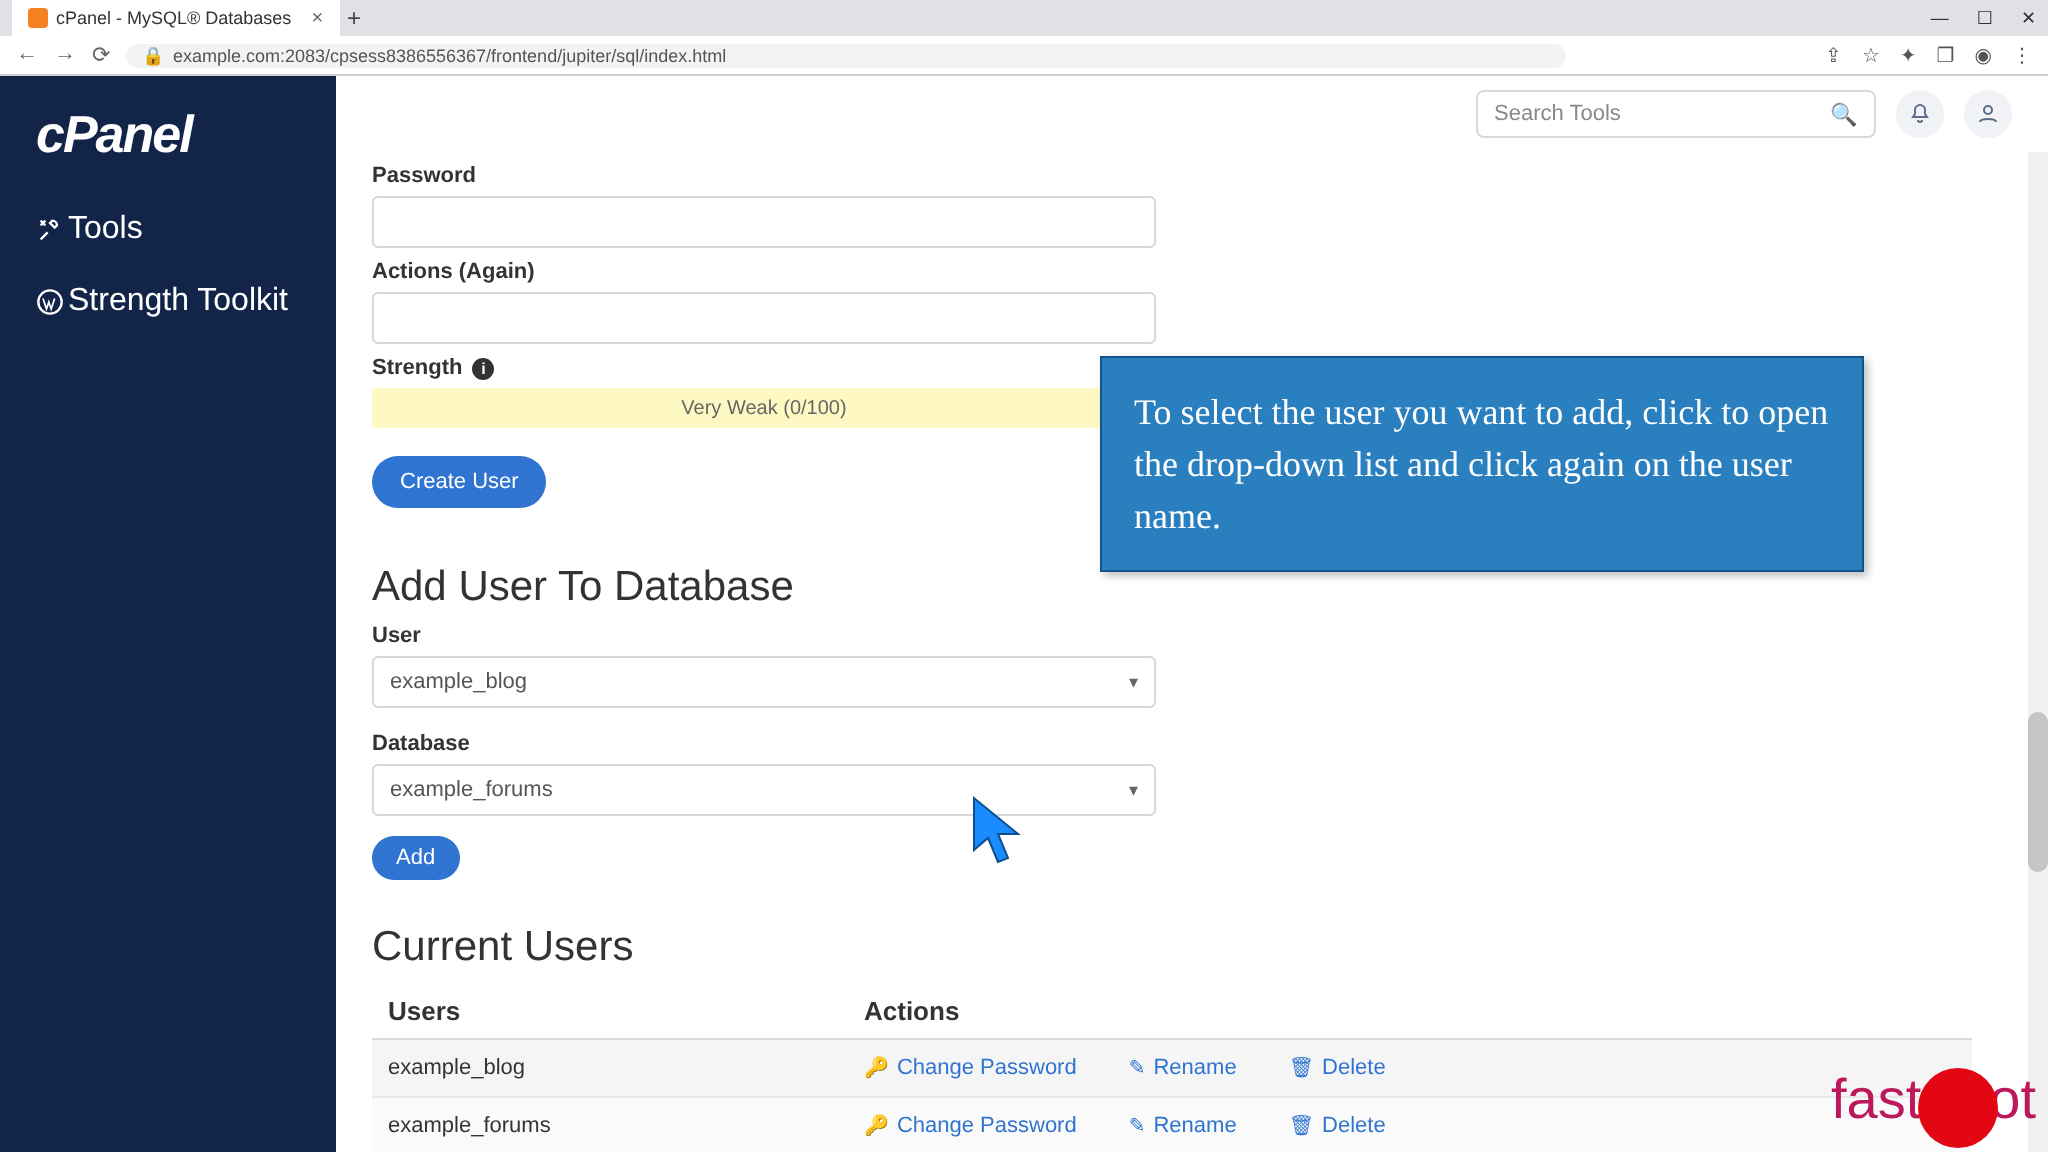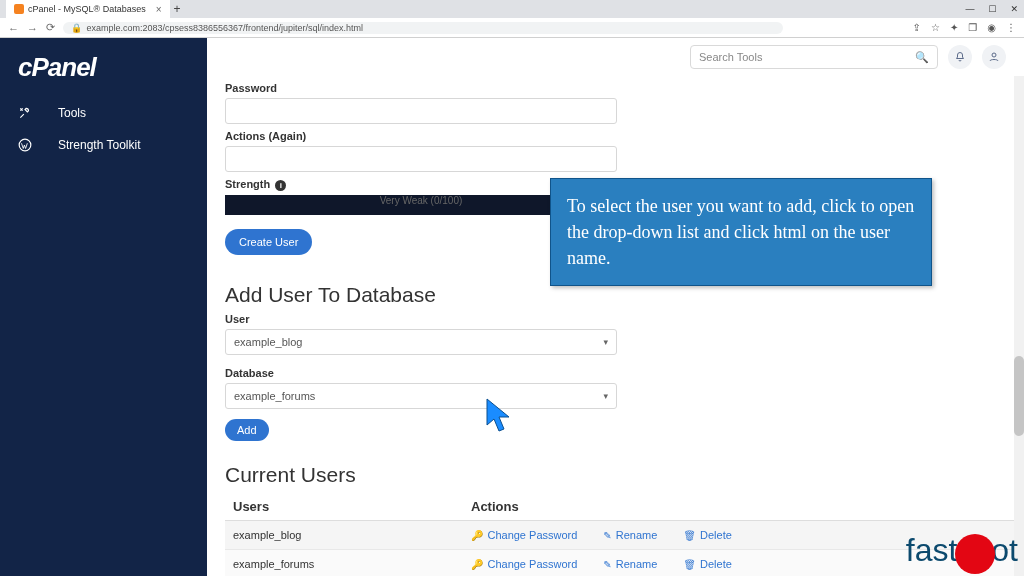--- a/index.html
+++ b/index.html
@@ -15,37 +15,37 @@
 .window-controls { margin-left: auto; display: flex; gap: 14px; font-size: 9px; color: #333; }
 
 .addr-bar { height: 20px; background: #fff; border-bottom: 1px solid #d0d0d0; display: flex; align-items: center; padding: 0 8px; gap: 8px; font-size: 9px; color: #555; }
 .addr-bar .nav-arrows { display: flex; gap: 8px; font-size: 11px; color: #666; }
 .addr-bar .url-field { flex: 0 0 auto; display: flex; align-items: center; gap: 4px; background:#f1f3f4; border-radius:10px; padding:1px 8px; width:720px;}
 .addr-bar .url-text { font-size: 9px; color: #555; }
 .addr-bar .right-icons { margin-left:auto; display:flex; gap:10px; font-size:10px; color:#555;}
 
 
 .app { display: flex; height: calc(576px - 38px); }
-.sidebar { width: 207px; background: #122447; color: #fff; padding: 14px 0 0 0; }
+.sidebar { width: 168px; background: #122447; color: #fff; padding: 14px 0 0 0; }
 .logo { font-family: Arial, sans-serif; font-weight: 700; font-style: italic; font-size: 26px; padding: 0 18px 14px 18px; letter-spacing: -1px; }
-.side-item { display: flex; align-items: center; gap: 26px; padding: 9px 18px; font-size: 12px; cursor: pointer; }
+.side-item { display: flex; align-items: center; gap: 2px; padding: 9px 18px; font-size: 16px; cursor: pointer; }
 .side-item .icon { width: 14px; height: 14px; display: inline-flex; align-items:center; justify-content:center; }
 
 .main { flex: 1; background: #fff; position: relative; overflow: hidden; }
 .topbar { height: 38px; display: flex; align-items: center; justify-content: flex-end; padding: 0 18px; gap: 10px; }
-.search-box { width: 248px; height: 24px; border: 1px solid #d9d9d9; border-radius: 4px; display: flex; align-items: center; padding: 0 8px; font-size: 11px; color: #888; }
+.search-box { width: 200px; height: 24px; border: 1px solid #d9d9d9; border-radius: 4px; display: flex; align-items: center; padding: 0 8px; font-size: 11px; color: #888; }
 .search-box .mag { margin-left: auto; color: #aaa; font-size: 11px; }
 .pill { width: 24px; height: 24px; border-radius: 50%; background: #f0f2f5; display:flex; align-items:center; justify-content:center; font-size:11px; color:#5c6b8a; }
 
 .content { padding: 0 0 0 18px; position: relative; height: calc(100% - 38px); overflow:hidden; }
 
 .form-label { font-size: 11px; font-weight: 700; color: #333; margin-top: 6px; margin-bottom: 4px; }
 .form-label .info { display:inline-block; width:11px; height:11px; border-radius:50%; background:#333; color:#fff; font-size:8px; text-align:center; line-height:11px; margin-left:2px;}
 .text-input { width: 392px; height: 26px; border: 1px solid #d7d7d7; border-radius: 3px; background:#fff; }
-.strength-bar { width: 392px; height: 20px; background: #0f172a; display:flex; align-items:flex-start; justify-content:center; font-size:10px; color:#666; margin-top:2px;}
+.strength-bar { width: 392px; height: 20px; background: #fef9c3; display:flex; align-items:center; justify-content:center; font-size:10px; color:#666; margin-top:2px;}
 .btn-primary { background: #2f74d0; color: #fff; border: none; border-radius: 13px; padding: 7px 14px; font-size: 11px; cursor:pointer; margin-top:14px; }
 .btn-primary.small { padding:5px 12px; margin-top:10px;}
 
 h2.section { font-size: 21px; font-weight: 400; color: #333; margin-top: 28px; margin-bottom: 6px; }
 h2.section.users { margin-top: 22px; }
 
 .select { width: 392px; height: 26px; border: 1px solid #d7d7d7; border-radius: 3px; background:#fff; display:flex; align-items:center; padding:0 8px; font-size:11px; color:#555; position:relative; }
 .select .caret { margin-left:auto; font-size:9px; color:#666; }
 
 
@@ -58,21 +58,21 @@
 .trow .col-user { width: 238px; }
 .trow .col-actions { flex:1; display:flex; gap:26px; }
 .action-link { color:#2f74d0; font-size:11px; display:flex; align-items:center; gap:4px; cursor:pointer; }
 .action-link .ic { font-size:10px; }
 
 
 .callout { position:absolute; left:550px; top:178px; width:382px; background:#2a7fbf; border:1px solid #10548a; color:#fff; padding:14px 16px; font-family: Georgia, 'Times New Roman', serif; font-size:18px; line-height:1.45; box-shadow: 2px 2px 4px rgba(0,0,0,.25);}
 .cursor { position:absolute; left:485px; top:397px; pointer-events:none; }
 
 
-.fastdot { position:absolute; right:6px; bottom:6px; display:flex; align-items:center; font-size:32px; font-weight:400; color:#0c4a6e; font-family: Arial, sans-serif;}
+.fastdot { position:absolute; right:6px; bottom:6px; display:flex; align-items:center; font-size:28px; font-weight:400; color:#be185d; font-family: Arial, sans-serif;}
 .fastdot .dot { width:40px; height:40px; border-radius:50%; background:#e30613; display:inline-block; margin:0 -2px 0 -2px; position:relative; top:4px;}
 .fastdot .t2 { margin-left:-2px;}
 
 .scrollbar { position:absolute; right:0; top:38px; bottom:0; width:10px; background:#f1f1f1; }
 .scroll-thumb { position:absolute; top:280px; width:10px; height:80px; background:#c5c5c5; border-radius:5px;}
 </style>
 </head>
 <body>
 
 <div class="browser-top">
@@ -231,21 +231,21 @@
         </div>
       </div>
     </div>
 
     <div class="scrollbar">
       <div class="scroll-thumb"></div>
     </div>
   </main>
 </div>
 
-<div class="callout">To select the user you want to add, click to open the drop-down list and click html on the user name.</div>
+<div class="callout">To select the user you want to add, click to open the drop-down list and click again on the user name.</div>
 
 <svg class="cursor" width="30" height="38" viewBox="0 0 30 38">
   <path d="M2 2 L2 28 L9 22 L14 34 L19 32 L14 20 L24 20 Z" fill="#1a8cff" stroke="#0b4f8f" stroke-width="1"></path>
 </svg>
 
 <div class="fastdot">
   <span>fast</span>
     <span class="dot"></span>
     <span class="t2">ot</span>
 </div>

